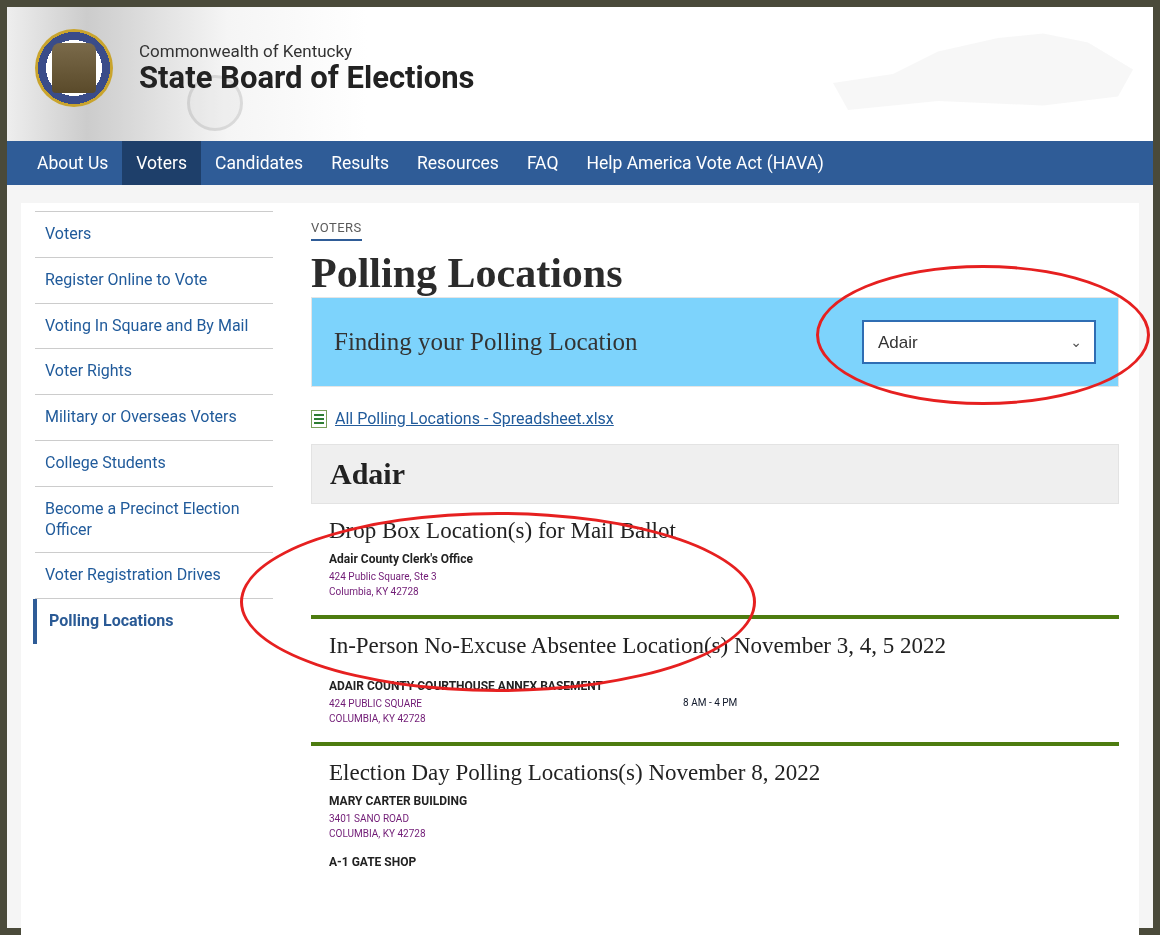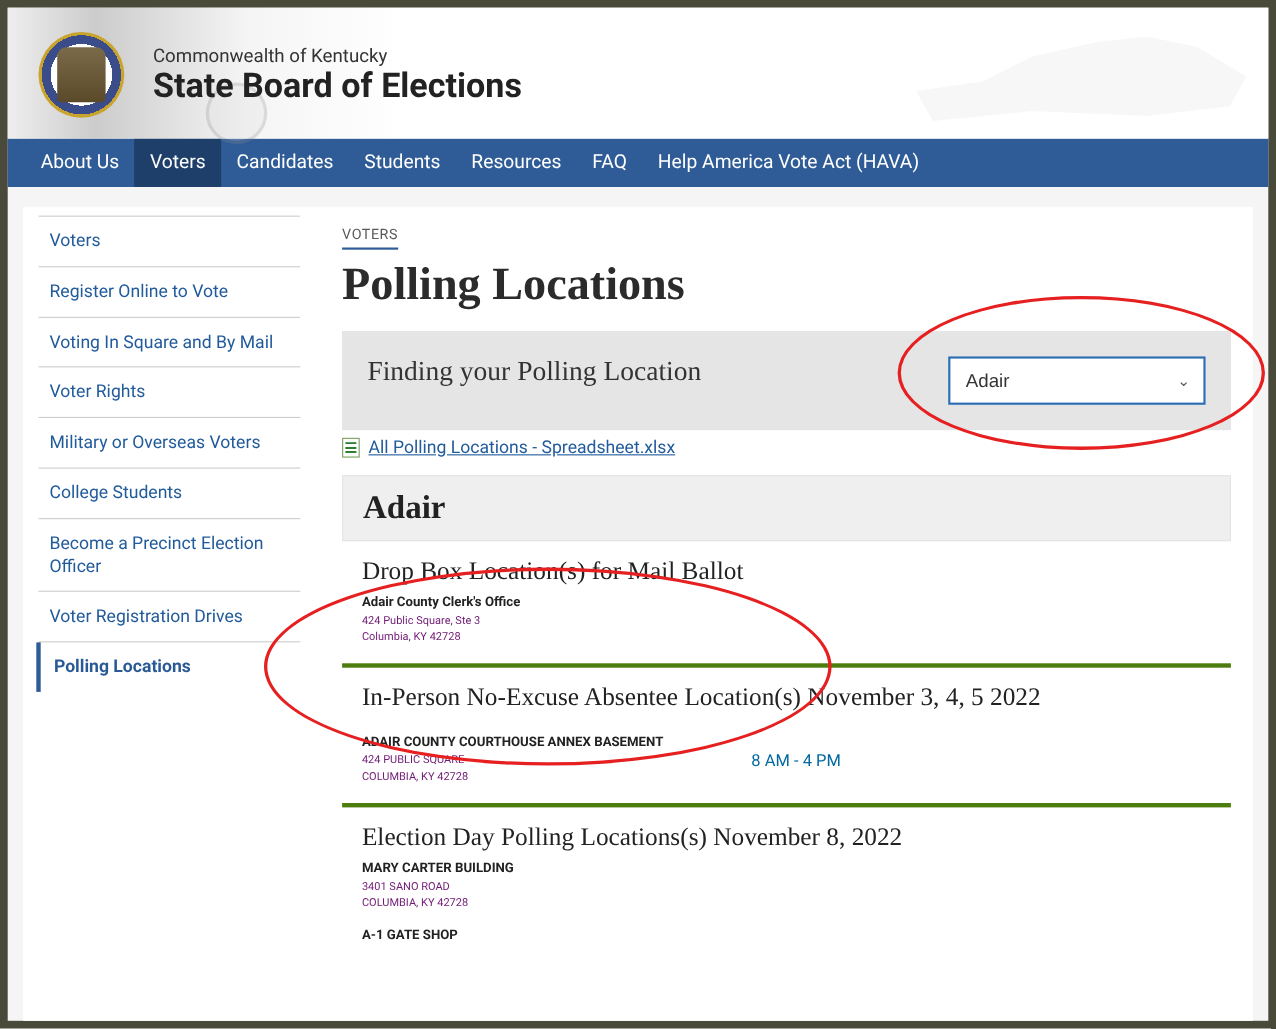--- a/index.html
+++ b/index.html
@@ -11,21 +11,21 @@
   overflow: hidden;
   position: relative;
 }
 .page-bg {
   position: absolute;
   inset: 7px;
   background: #f5f5f5;
 }
 .header-band {
   position: relative;
-  height: 119px;
+  height: 134px;
   background: linear-gradient(to right, #eee 0, #ccc 80px, #f5f5f5 220px, #fff 360px);
 }
 .seal {
   position: absolute;
   left: 28px; top: 22px;
   width: 78px; height: 78px;
   border-radius: 50%;
   background: radial-gradient(circle at 50% 50%, #fff 0, #fff 28px, #3a4c89 28px, #3a4c89 36px, #c9a42d 36px, #c9a42d 39px);
   display: flex; align-items: center; justify-content: center;
 }
@@ -100,25 +100,24 @@
   font-size: 13px; color: #5a5a5a; letter-spacing: 0.5px;
   padding-bottom: 4px; border-bottom: 2px solid #2f5c97;
   display: inline-block;
 }
 .page-title {
   font-family: Georgia, 'Times New Roman', serif;
   font-size: 42px; font-weight: 700; color: #2b2b2b;
   margin-top: 8px;
 }
 .find-box {
-  margin-top: 18px;
-  background: #e5e5e5;
+  background: #7dd3fc;
   border: 1px solid #e5e5e5;
   padding: 22px 22px;
-  display: flex; justify-content: space-between; 
+  display: flex; justify-content: space-between; align-items: center;
   position: relative;
 }
 .find-label {
   font-family: Georgia, serif;
   font-size: 25px; color: #333;
 }
 .county-select {
   width: 234px; height: 44px;
   font-size: 17px; color: #333;
   padding: 0 14px;
@@ -131,21 +130,21 @@
 .select-caret {
   position: absolute; right: 14px; top: 50%; transform: translateY(-50%);
   pointer-events: none; color: #555; font-size: 14px; z-index:3;
 }
 .annot-ellipse {
   position: absolute; border: 3px solid #e62020; border-radius: 50%;
   pointer-events: none; z-index: 50;
 }
 .ellipse-1 { right: -32px; top: -33px; width: 334px; height: 140px; }
 .ellipse-2 { left: -72px; top: 214px; width: 516px; height: 180px; }
-.dl-row { margin-top: 6px; display: flex; align-items: flex-end; gap: 8px; }
+.dl-row { margin-top: 22px; display: flex; align-items: flex-end; gap: 8px; }
 .xls-icon {
   width: 16px; height: 18px;
   background: #fff; border: 1px solid #7aa05a; position: relative;
 }
 .xls-icon::after {
   content:''; position:absolute; left:2px; top:3px; width:10px; height:10px;
   background: repeating-linear-gradient(#2e7d32 0 2px, #fff 2px 4px);
 }
 .dl-link { color: #215b9b; text-decoration: underline; font-size: 16px; cursor: pointer; }
 .county-header {
@@ -157,21 +156,21 @@
   font-family: Georgia, serif; font-size: 30px; font-weight: 700; color: #222;
 }
 .section { padding: 14px 18px 16px; border-bottom: 4px solid #4d7c0f; }
 .section h3 {
   font-family: Georgia, serif; font-size: 23px; font-weight: 400; color: #222;
   margin-bottom: 8px;
 }
 .loc-name { font-size: 12px; font-weight: 700; color: #222; margin-bottom: 4px; }
 .loc-line { font-size: 10px; color: #701a75; line-height: 1.45; }
 .row-flex { display: flex; gap: 40px; align-items: center; margin-top: 20px; }
-.hours { font-size: 15px; color: #0369a1; margin-left: 40px; }
+.hours { font-size: 10px; color: #0f172a; margin-left: 40px; }
 </style>
 </head>
 <body>
 
 <div class="page-bg">
   <div class="header-band">
     <div class="seal">
         <div class="seal-inner"></div>
       </div>
     <div class="secondary-seal"></div>
@@ -179,21 +178,21 @@
     <div class="header-text">
       <div class="header-small">Commonwealth of Kentucky</div>
       <div class="header-large">State Board of Elections</div>
     </div>
   </div>
 
   <div class="navbar">
     <div class="nav-item">About Us</div>
     <div class="nav-item active">Voters</div>
     <div class="nav-item">Candidates</div>
-    <div class="nav-item">Students</div>
+    <div class="nav-item">Results</div>
     <div class="nav-item">Resources</div>
     <div class="nav-item">FAQ</div>
     <div class="nav-item">Help America Vote Act (HAVA)</div>
   </div>
 
   <div class="content-wrap">
     <div class="sidebar">
       <div class="side-item first">Voters</div>
       <div class="side-item">Register Online to Vote</div>
       <div class="side-item">Voting In Square and By Mail</div>

